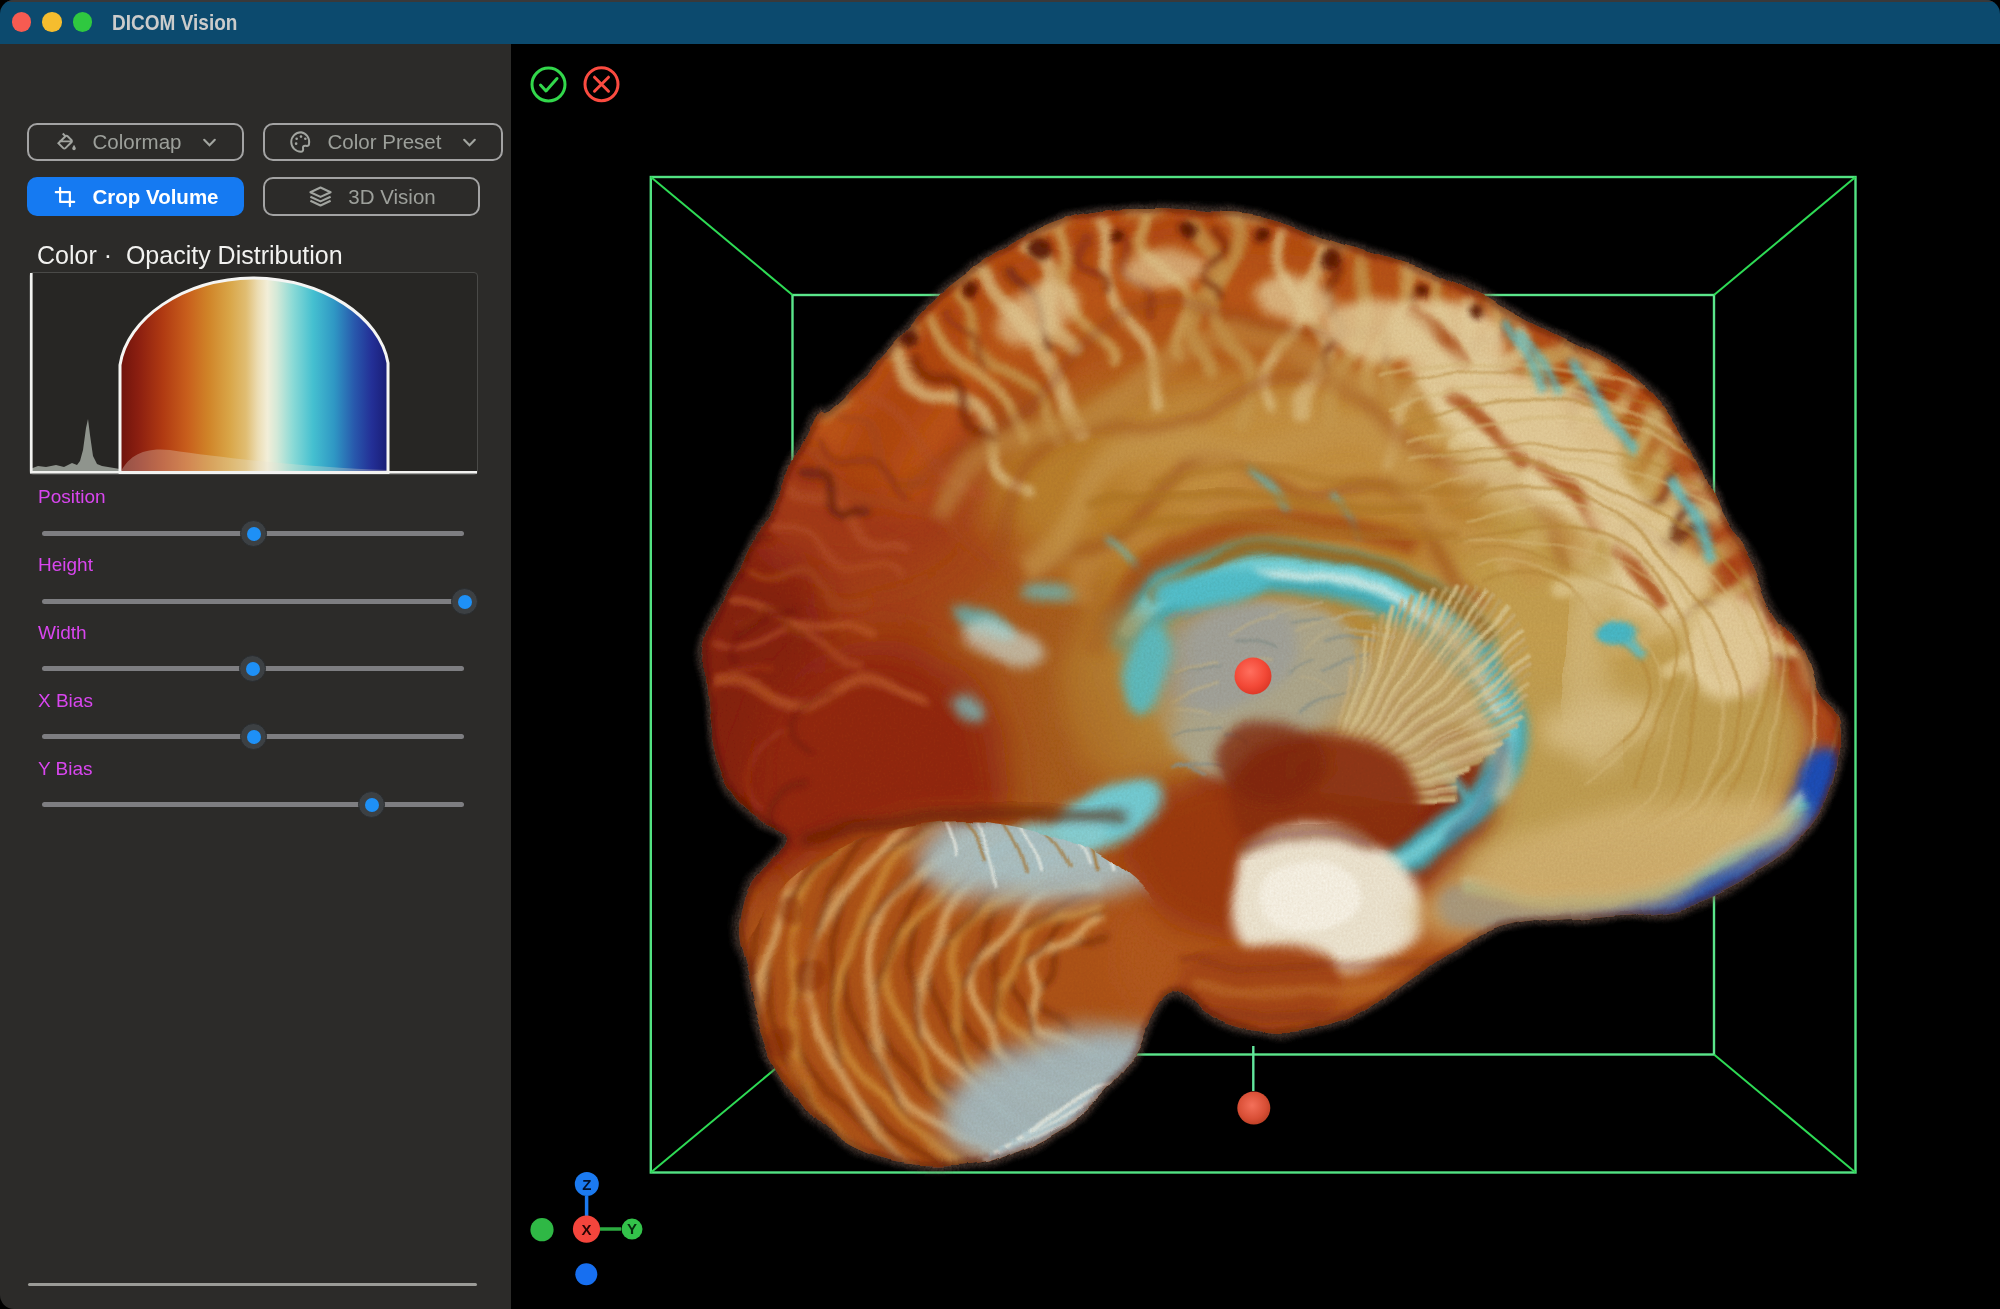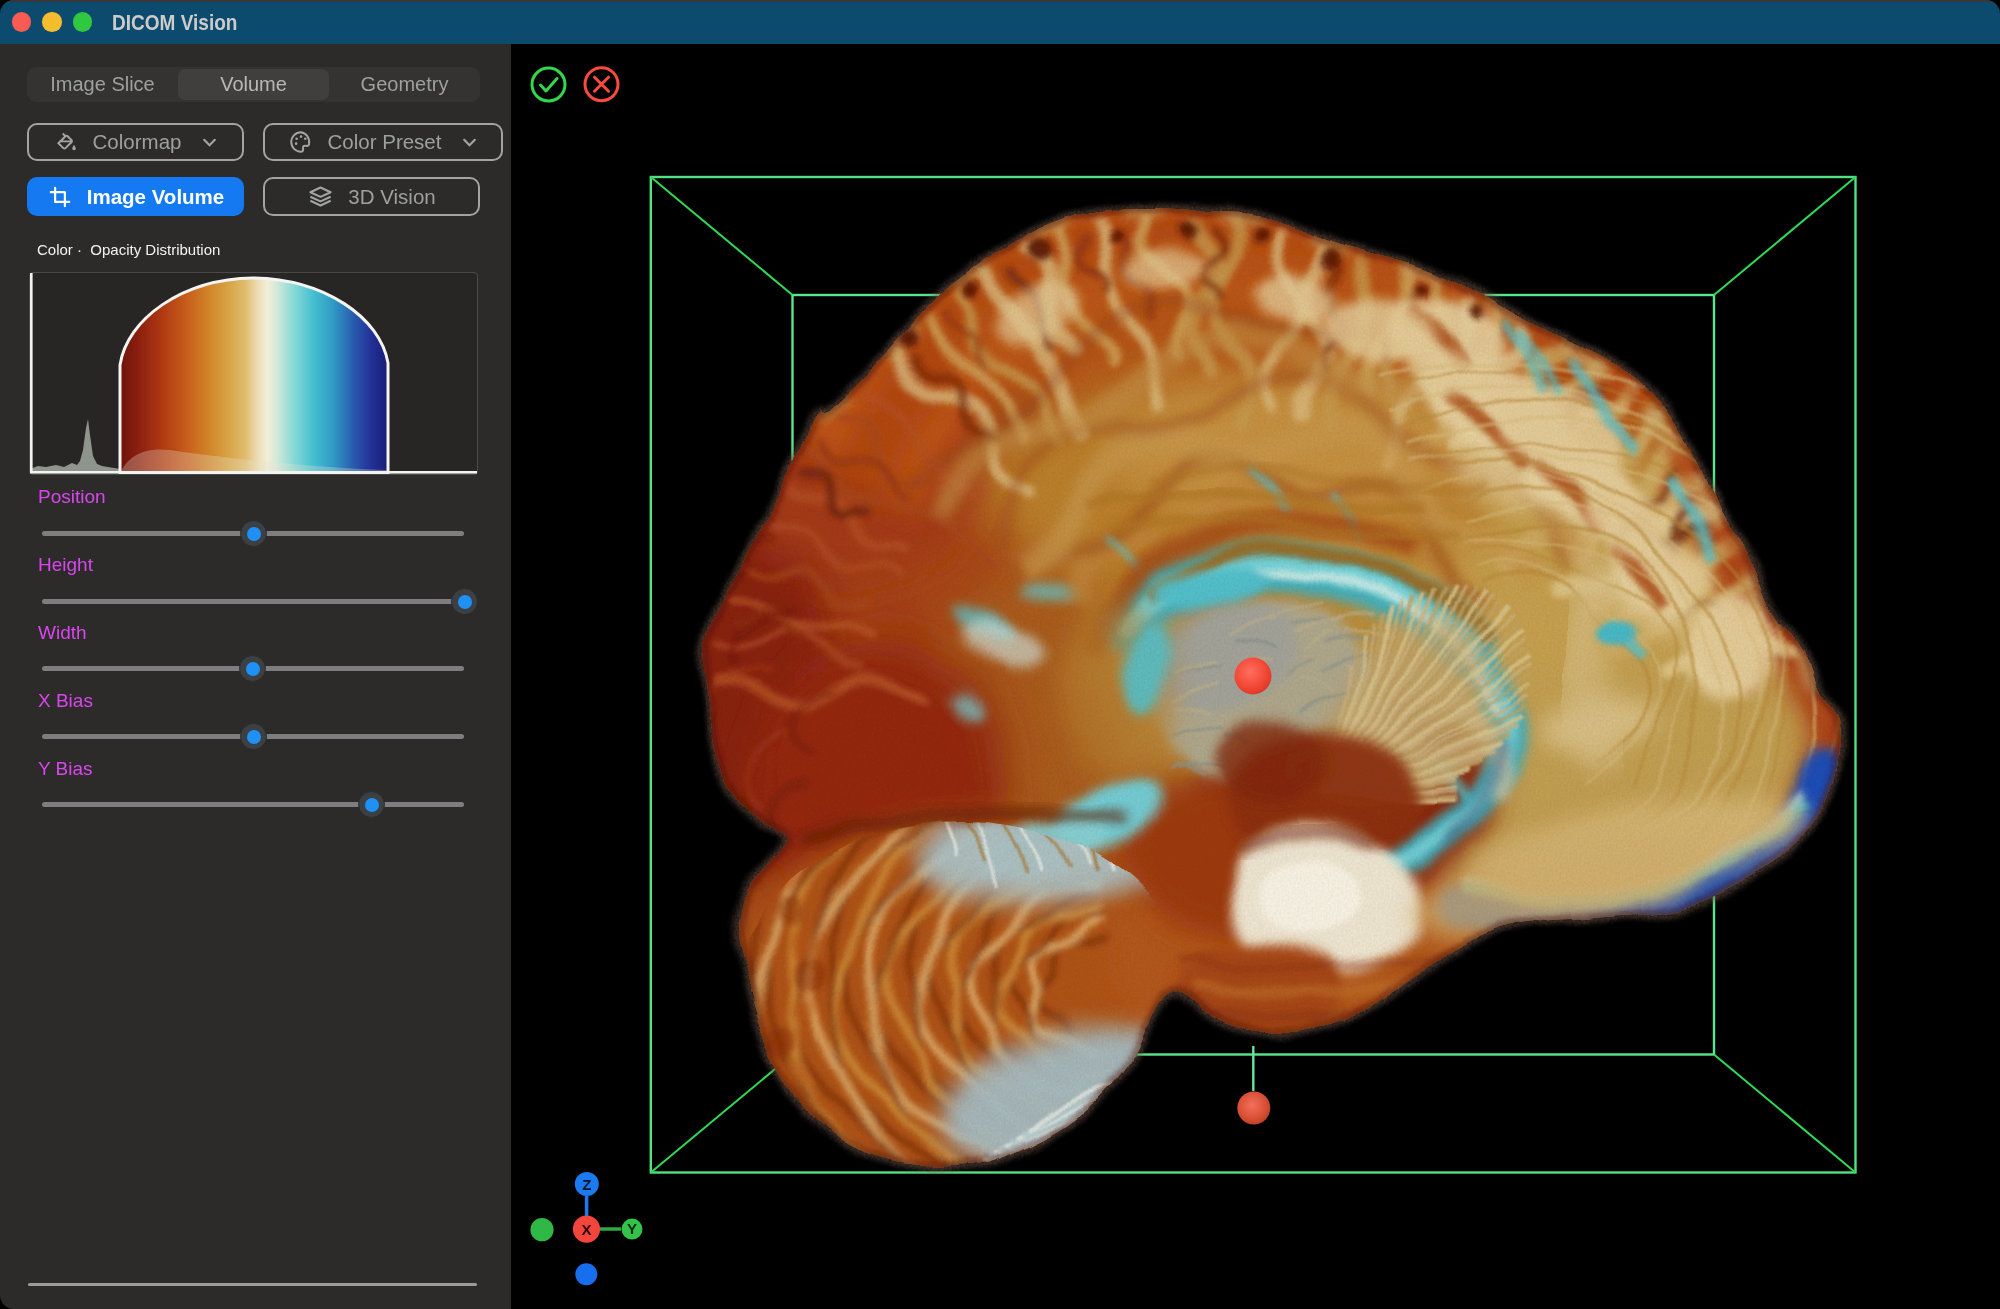--- a/index.html
+++ b/index.html
@@ -17,21 +17,21 @@
 .tab{flex:1;text-align:center;font-size:20px;color:#9da09b;line-height:35px}
 #tabsel{position:absolute;left:151px;top:2px;width:151px;height:31px;background:#413f3d;border-radius:7px}
 .tabon{position:relative;z-index:2;color:#b6b9b4}
 .btn{position:absolute;height:38px;border:2px solid #a3a3a3;border-radius:10px;color:#9da09b;font-size:20.5px;display:flex;align-items:center;justify-content:center;gap:14px}
 #bcolormap{left:27px;top:79px;width:217px}
 #bpreset{left:263px;top:79px;width:240px}
 #bcrop{position:absolute;left:27px;top:133px;width:217px;height:39px;background:#157af2;border-radius:10px;color:#fff;font-size:20.5px;display:flex;align-items:center;justify-content:center;gap:14px}
 #bslices{left:263px;top:133px;width:217px;height:39px}
 #tabsel{z-index:1}
 .chev{margin-left:6px}
-#distlabel{position:absolute;left:37px;top:197px;color:#f2f2f0;font-size:15px}
+#distlabel{position:absolute;left:37px;top:197px;color:#f2f2f0;font-size:25px}
 #histo{position:absolute;left:29px;top:228px;width:449px;height:203px;background:#272624;border:1px solid #4a4a48;border-radius:4px}
 .sliderlabel{position:absolute;left:38px;color:#d946ef;font-size:19px}
 .track{position:absolute;left:42px;width:422px;height:5px;border-radius:3px;background:#7e7e81}
 .thumb{position:absolute;top:-11px;width:27px;height:27px;border-radius:50%;background:#3c4043;border:1px solid #2a2d30}
 .thumb:after{content:"";position:absolute;left:5.5px;top:5.5px;width:14px;height:14px;border-radius:50%;background:#1e90f6}
 #divider{position:absolute;left:28px;top:1239px;width:449px;height:3px;border-radius:2px;background:#9b9b97}
 </style></head>
 <body>
 <div id="win">
 <svg id="viewsvg" viewBox="0 0 2000 1309" width="2000" height="1309">
@@ -491,26 +491,20 @@
 
 </svg>
 
 <div id="titlebar">
  <div class="tl" id="tlr"></div>
       <div class="tl" id="tly"></div>
       <div class="tl" id="tlg"></div>
  <div id="title">DICOM Vision</div>
 </div>
 <div id="sidebar">
- <div id="tabs">
-   <div id="tabsel"></div>
-   <div class="tab">Image Slice</div>
-        <div class="tab tabon">Volume</div>
-        <div class="tab">Geometry</div>
- </div>
  <div class="btn" id="bcolormap">
    <svg width="26" height="26" viewBox="0 0 24 24" fill="none" stroke="#a2a5a0" stroke-width="1.8">
      <path d="M5 13.2 L11.5 6.7 a1.4 1.4 0 0 1 2 0 L17 10.2 a1.4 1.4 0 0 1 0 2 L11.5 17.7 a1.4 1.4 0 0 1 -2 0 L5 13.2 Z M11.5 6.7 L9 4.2 M5.6 11.4 L16.4 11.4"></path>
      <path d="M19.4 14.6 c1 1.6 1.6 2.6 1.6 3.5 a1.6 1.6 0 0 1 -3.2 0 c0-.9.6-1.9 1.6-3.5Z" fill="#a2a5a0" stroke="none"></path>
    </svg>
    <span>Colormap</span>
    <svg class="chev" width="17" height="17" viewBox="0 0 16 16" fill="none" stroke="#a2a5a0" stroke-width="2" stroke-linecap="round">
           <path d="M3 5.5 L8 10.5 L13 5.5"></path>
         </svg>
  </div>
@@ -524,21 +518,21 @@
    </svg>
    <span>Color Preset</span>
    <svg class="chev" width="17" height="17" viewBox="0 0 16 16" fill="none" stroke="#a2a5a0" stroke-width="2" stroke-linecap="round">
           <path d="M3 5.5 L8 10.5 L13 5.5"></path>
         </svg>
  </div>
  <div id="bcrop">
    <svg width="26" height="26" viewBox="0 0 24 24" fill="none" stroke="#ffffff" stroke-width="2" stroke-linecap="round" stroke-linejoin="round">
      <path d="M7.5 3.5 V16.5 H20.5 M3.5 7.5 H16.5 V20.5"></path>
    </svg>
-   <span style="font-weight:bold">Image Volume</span>
+   <span style="font-weight:bold">Crop Volume</span>
  </div>
  <div class="btn" id="bslices">
    <svg width="27" height="27" viewBox="0 0 24 24" fill="none" stroke="#a2a5a0" stroke-width="1.8" stroke-linejoin="round">
      <path d="M12 4 L21 8.2 12 12.4 3 8.2Z"></path>
      <path d="M21 12.2 L12 16.4 3 12.2"></path>
      <path d="M21 15.8 L12 20 3 15.8"></path>
    </svg>
    <span>3D Vision</span>
  </div>
  <div id="distlabel">Color&nbsp;·&nbsp;&nbsp;Opacity Distribution</div>

